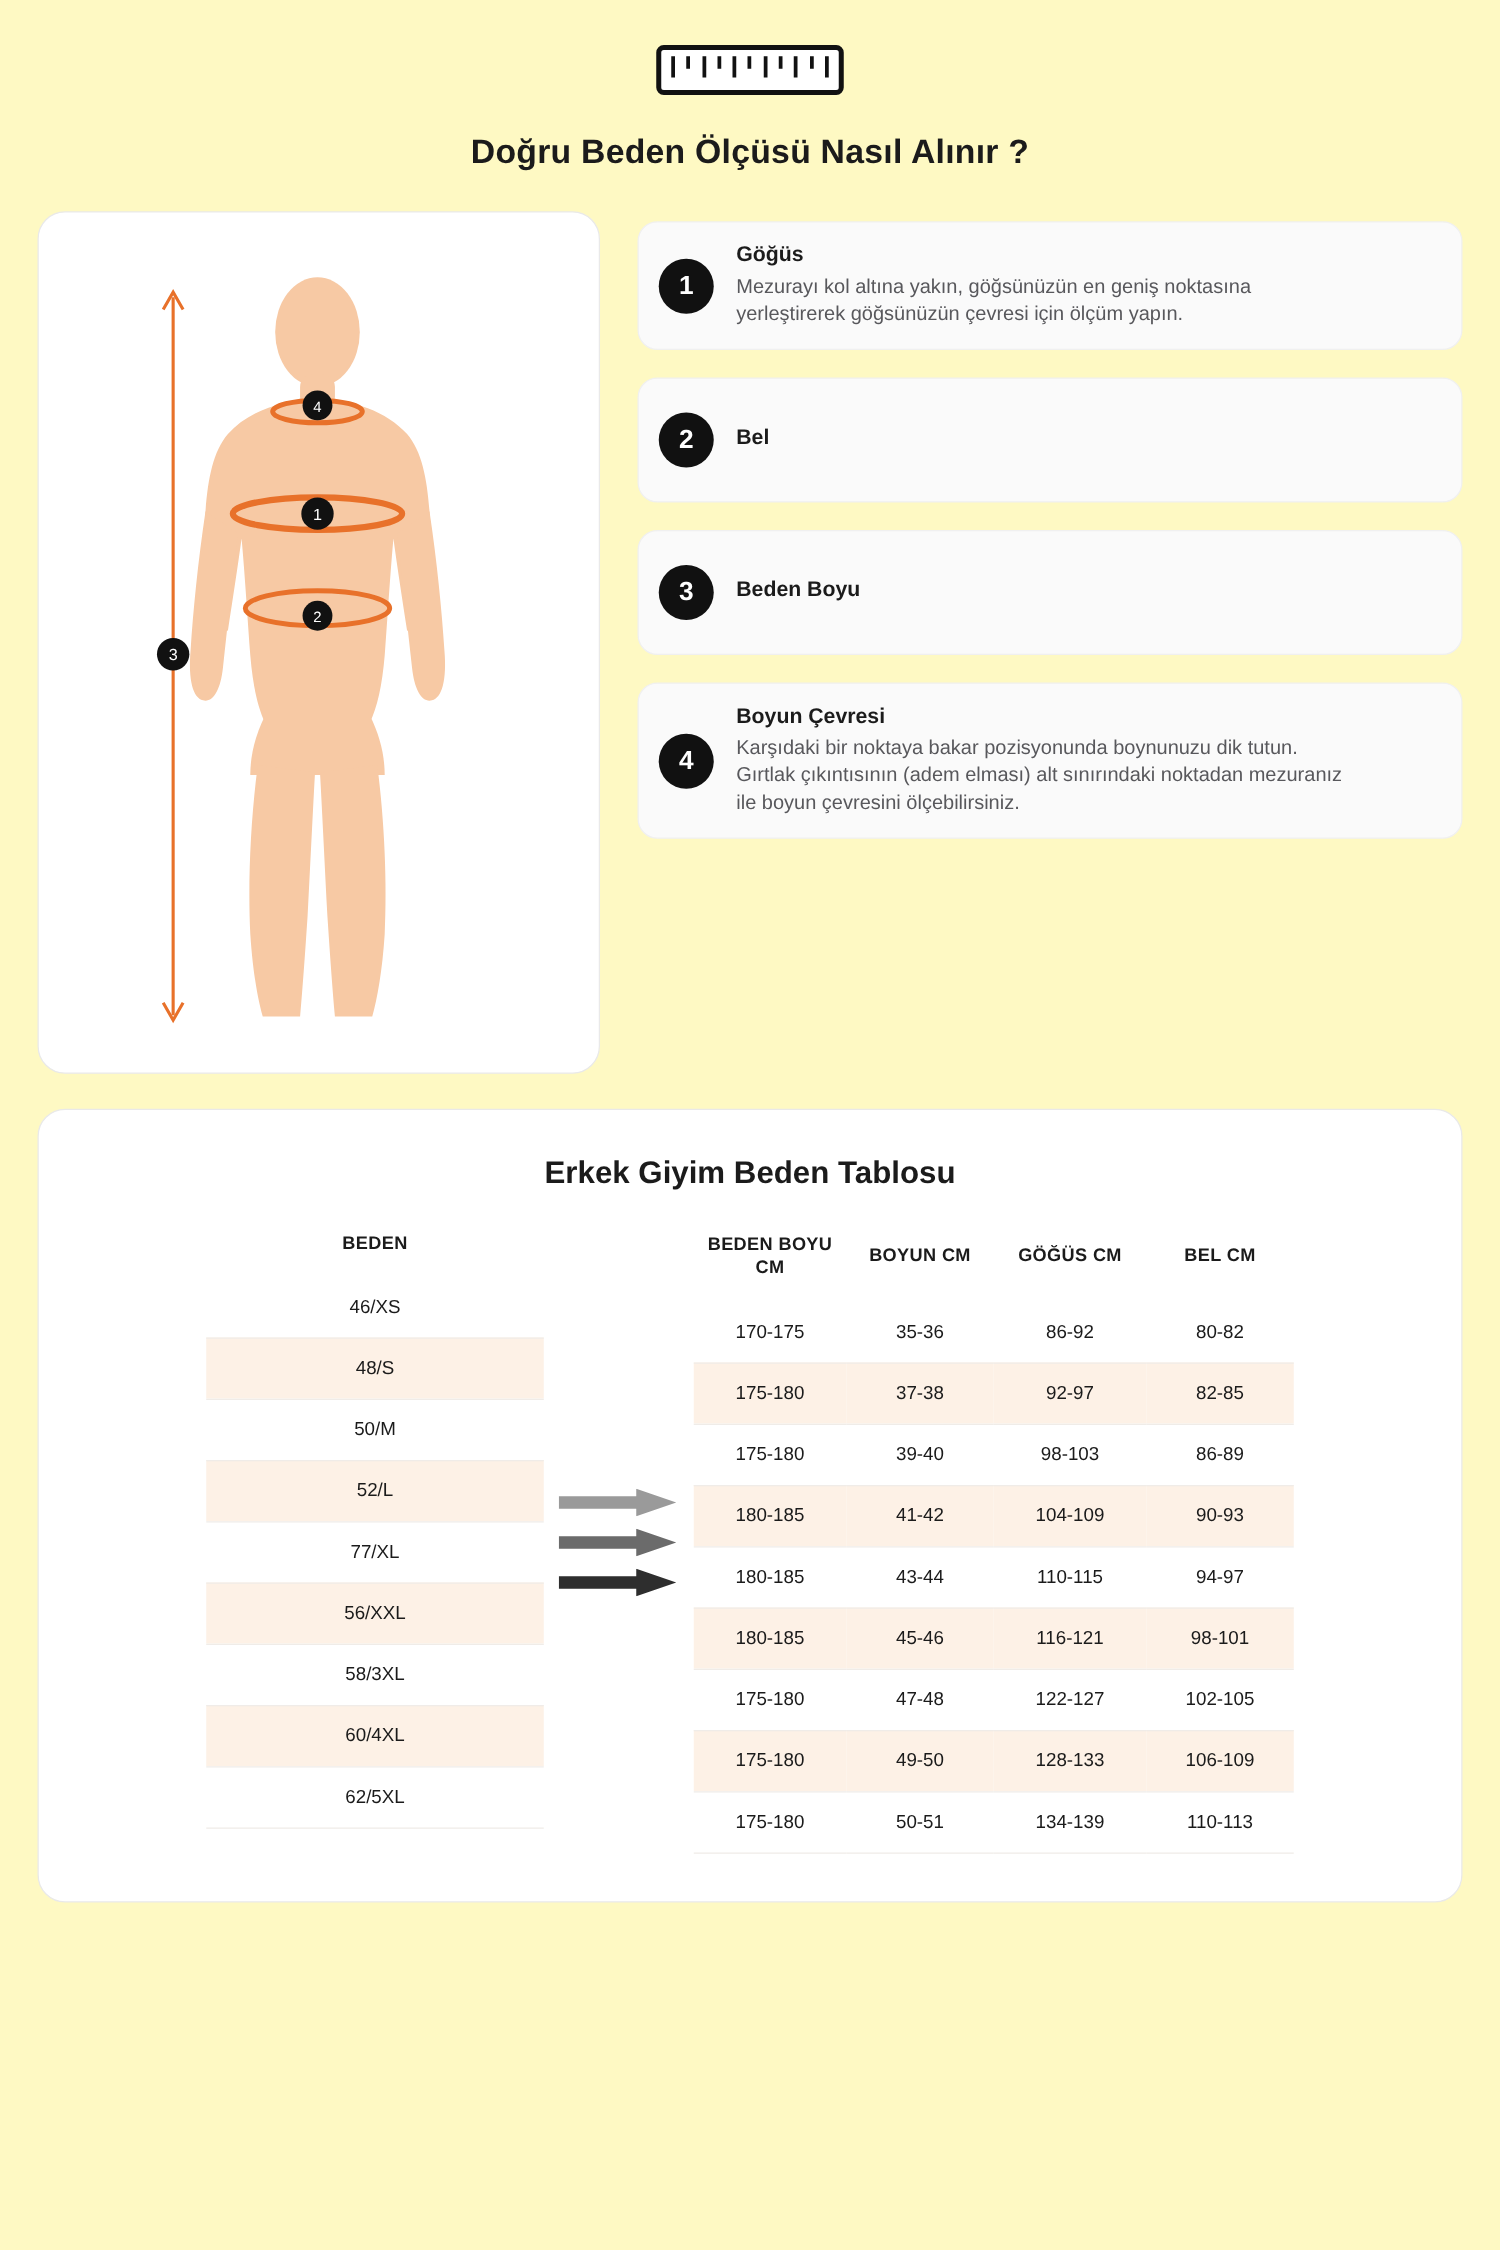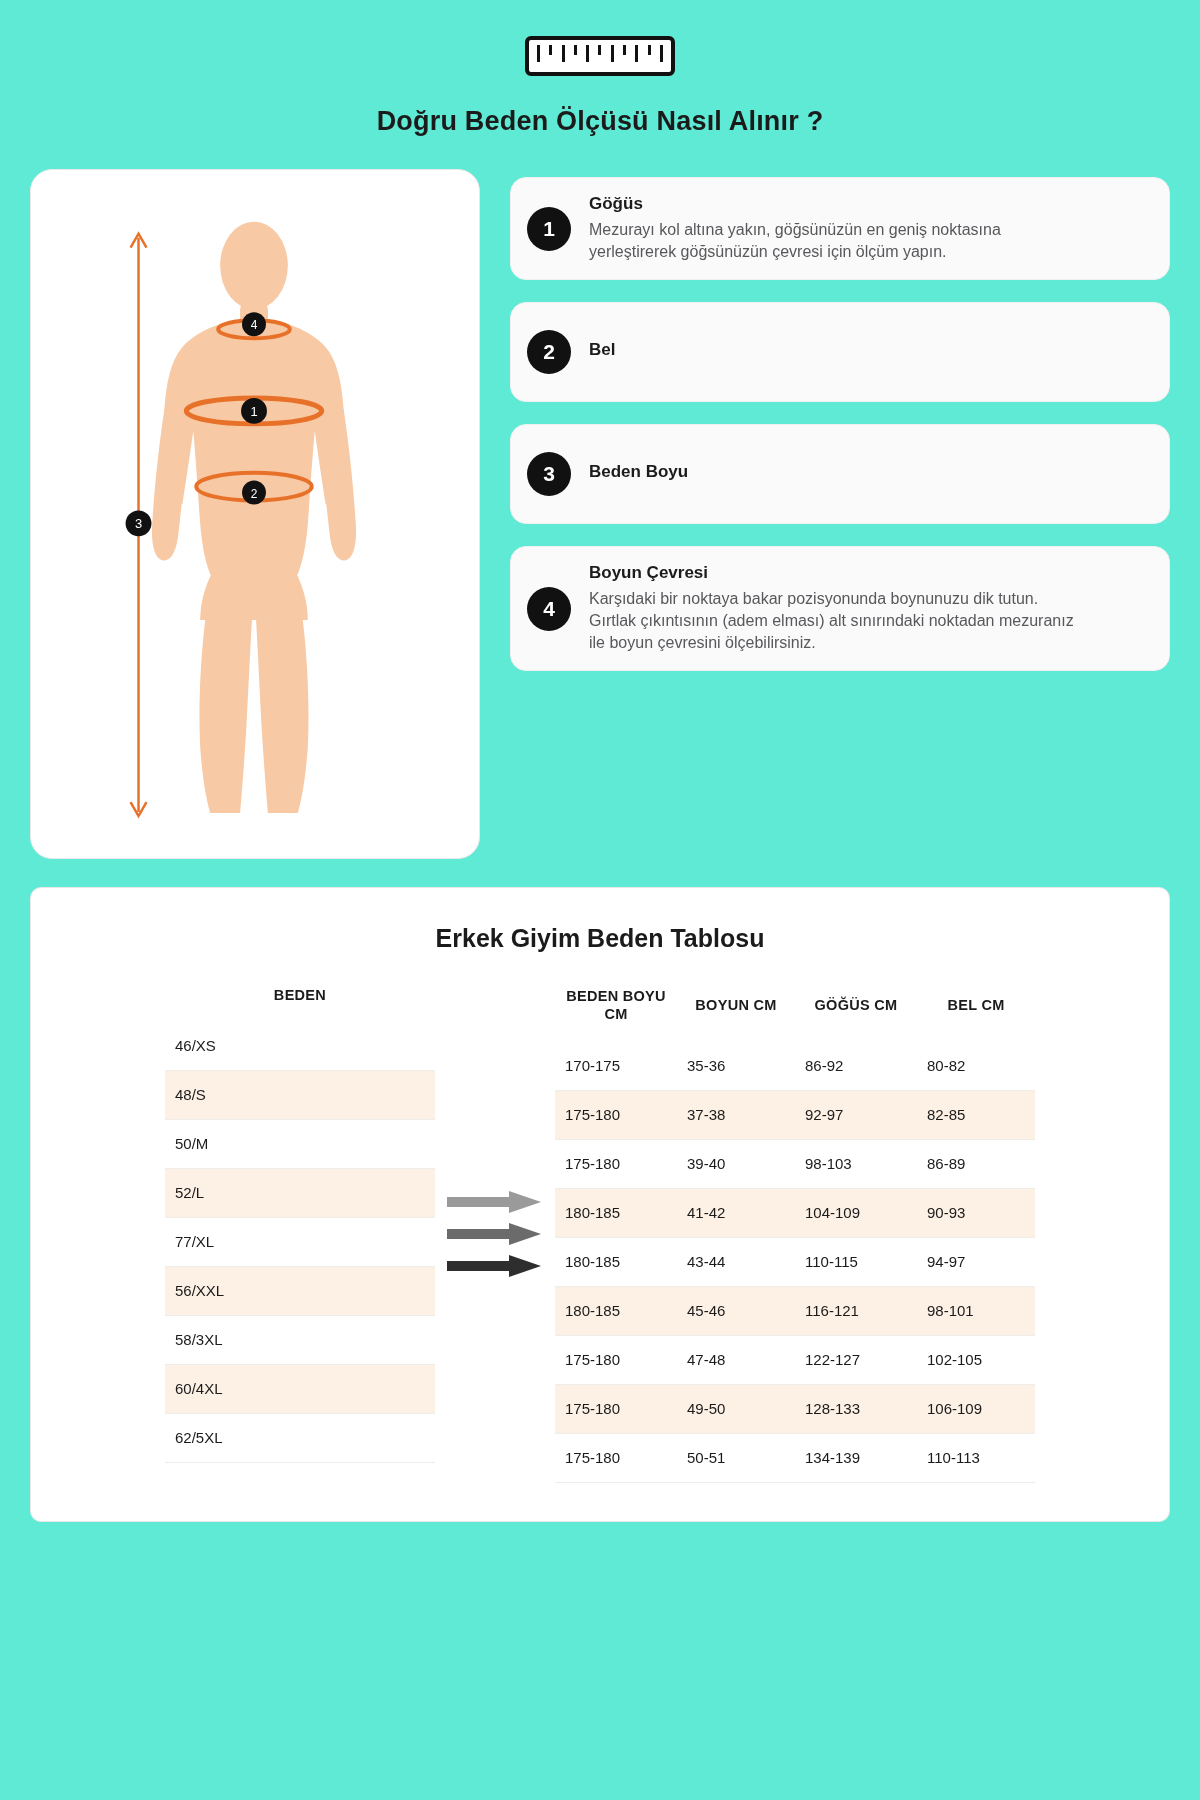--- a/index.html
+++ b/index.html
@@ -8,21 +8,21 @@
     padding: 0;
     width: 1200px;
     background: #ffffff;
     font-family: "Liberation Sans", sans-serif;
     color: #1b1b1b;
   }
   .page {
     width: 1200px;
     min-height: 1800px;
     position: relative;
-    background: #5eead4;
+    background: #fef9c3;
     padding: 0;
   }
 
   
   .ruler-wrap {
     display: flex;
     justify-content: center;
     padding-top: 36px;
   }
   .ruler {
@@ -118,21 +118,21 @@
     max-width: 500px;
   }
 
   
   .figure-svg { position: absolute; inset: 0; }
 
   
   .table-card {
     margin: 28px 30px 40px 30px;
     border: 1px solid #e9e9e9;
-    border-radius: 11px;
+    border-radius: 22px;
     background: #fff;
     padding: 36px 0 38px 0;
   }
   .table-title {
     text-align: center;
     font-size: 25px;
     font-weight: bold;
     margin: 0 0 28px 0;
     color: #1b1b1b;
   }
@@ -162,21 +162,21 @@
     font-size: 14.5px;
     font-weight: bold;
     color: #1b1b1b;
     padding: 6px 8px 18px 8px;
     text-align: center;
     letter-spacing: .3px;
   }
   td {
     font-size: 15px;
     color: #1b1b1b;
-    text-align: left;
+    text-align: center;
     height: 49px;
     padding: 0 10px;
     border-bottom: 1px solid #f0ece8;
     white-space: nowrap;
   }
   tr.odd td { background: #fdf1e6; }
   tr.even td { background: #ffffff; }
   .left-table { width: 100%; }
   .left-table td { width: 100%; }
   .right-table td.w1 { width: 122px; }

